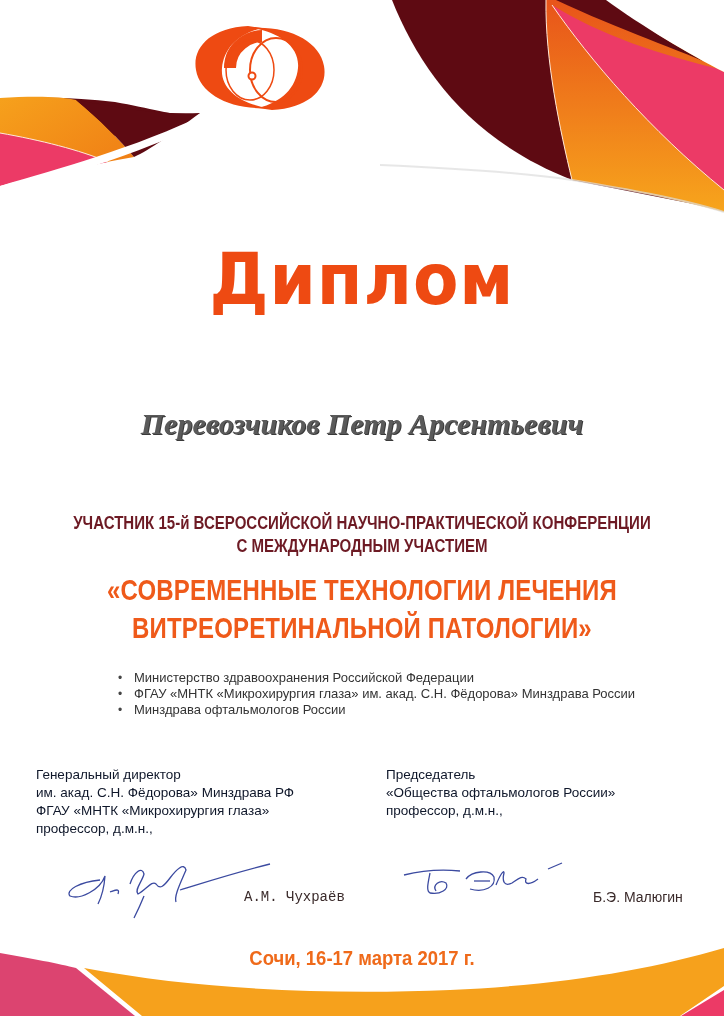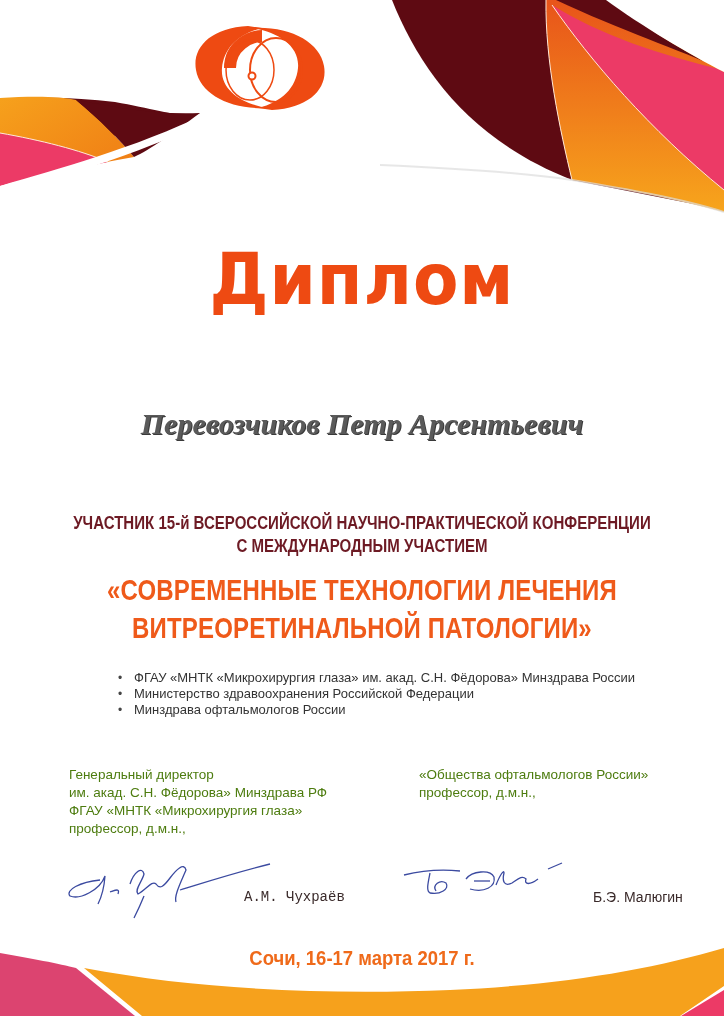--- a/index.html
+++ b/index.html
@@ -12,21 +12,21 @@
   .recipient { left: 0; width: 724px; top: 407px; text-align: center; font-family: "Liberation Serif", serif;
                font-weight: bold; font-style: italic; font-size: 30px; color: #5a5a5a;
                text-shadow: 1px 1px 0 #3a3a3a; }
   .part { left: 0; width: 724px; text-align: center; font-family: "Liberation Sans", sans-serif;
           font-weight: bold; color: #6d1a24; font-size: 17.5px; transform: scaleX(0.86); }
   .conf { left: 0; width: 724px; text-align: center; font-family: "Liberation Sans", sans-serif;
           font-weight: bold; color: #ef5a1a; font-size: 30px; transform: scaleX(0.80); letter-spacing: 0.2px; }
   .orgs { left: 118px; top: 670px; margin: 0; padding: 0; list-style: none; }
   .orgs li { font-size: 13px; color: #333; line-height: 16px; position: relative; padding-left: 16px; }
   .orgs li::before { content: "•"; position: absolute; left: 0; top: 0; color: #444; font-size: 12px; }
-  .sig-block { font-size: 13.5px; line-height: 18px; color: #4d7c0f; margin-left: 33px; }
+  .sig-block { font-size: 13.5px; line-height: 18px; color: #0f172a; }
   .signame { font-size: 14px; color: #3a2a2a; }
   .date { left: 0; width: 724px; top: 946px; text-align: center; font-weight: bold; color: #ef6a1a;
           font-size: 21px; transform: scaleX(0.88); }
 </style>
 </head>
 <body>
 
 <svg class="deco" viewBox="0 0 724 1024" xmlns="http://www.w3.org/2000/svg">
   <defs>
     <linearGradient id="gOrange" x1="0" y1="0" x2="0" y2="1">
@@ -75,22 +75,22 @@
 
 <div class="abs recipient">Перевозчиков Петр Арсентьевич</div>
 
 <div class="abs part" style="top:513px;">УЧАСТНИК 15-й ВСЕРОССИЙСКОЙ НАУЧНО-ПРАКТИЧЕСКОЙ КОНФЕРЕНЦИИ</div>
 <div class="abs part" style="top:536px;">С МЕЖДУНАРОДНЫМ УЧАСТИЕМ</div>
 
 <div class="abs conf" style="top:573px;">«СОВРЕМЕННЫЕ ТЕХНОЛОГИИ ЛЕЧЕНИЯ</div>
 <div class="abs conf" style="top:611px;">ВИТРЕОРЕТИНАЛЬНОЙ ПАТОЛОГИИ»</div>
 
 <ul class="abs orgs">
+  <li>Министерство здравоохранения Российской Федерации</li>
   <li>ФГАУ «МНТК «Микрохирургия глаза» им. акад. С.Н. Фёдорова» Минздрава России</li>
-  <li>Министерство здравоохранения Российской Федерации</li>
   <li>Минздрава офтальмологов России</li>
 </ul>
 
 <div class="abs sig-block" style="left:36px; top:766px;">
   <div>Генеральный директор</div>
   <div>им. акад. С.Н. Фёдорова» Минздрава РФ</div>
   <div>ФГАУ «МНТК «Микрохирургия глаза»</div>
   <div>профессор, д.м.н.,</div>
 </div>
 <svg class="abs" style="left:60px; top:850px;" width="230" height="70" viewBox="0 0 230 70" xmlns="http://www.w3.org/2000/svg">
@@ -98,20 +98,21 @@
     <path d="M40 30 C 20 32, 5 40, 10 46 C 20 50, 40 40, 45 26 C 44 40, 40 50, 38 54"></path>
     <path d="M50 42 C 56 40, 60 38, 58 44"></path>
     <path d="M70 34 C 74 22, 82 16, 84 24 C 82 32, 74 40, 78 44 C 86 40, 92 30, 96 34 C 100 40, 104 36, 110 28 C 116 20, 124 12, 126 20 C 120 34, 114 46, 116 52"></path>
     <path d="M84 46 C 80 56, 76 64, 74 68"></path>
     <path d="M120 40 C 140 34, 170 24, 210 14"></path>
   </g>
 </svg>
 <div class="abs signame" style="left:244px; top:889px;font-family:Liberation Mono, monospace;">А.М. Чухраёв</div>
 
 <div class="abs sig-block" style="left:386px; top:766px;">
+  <div>Председатель</div>
   <div>«Общества офтальмологов России»</div>
   <div>профессор, д.м.н.,</div>
 </div>
 <svg class="abs" style="left:400px; top:855px;" width="170" height="50" viewBox="0 0 170 50" xmlns="http://www.w3.org/2000/svg">
   <g fill="none" stroke="#3b4aa0" stroke-width="1.3">
     <path d="M4 20 C 20 16, 40 14, 60 16"></path>
     <path d="M30 18 C 28 28, 26 36, 30 38 C 40 40, 50 34, 46 28 C 40 24, 32 30, 36 36"></path>
     <path d="M66 24 C 72 16, 90 14, 94 22 C 96 32, 84 38, 70 34"></path>
     <path d="M74 26 L 90 26"></path>
     <path d="M96 30 C 100 20, 104 14, 104 18 C 102 26, 104 32, 112 28 C 118 24, 122 20, 126 24 C 124 30, 130 30, 138 24"></path>

